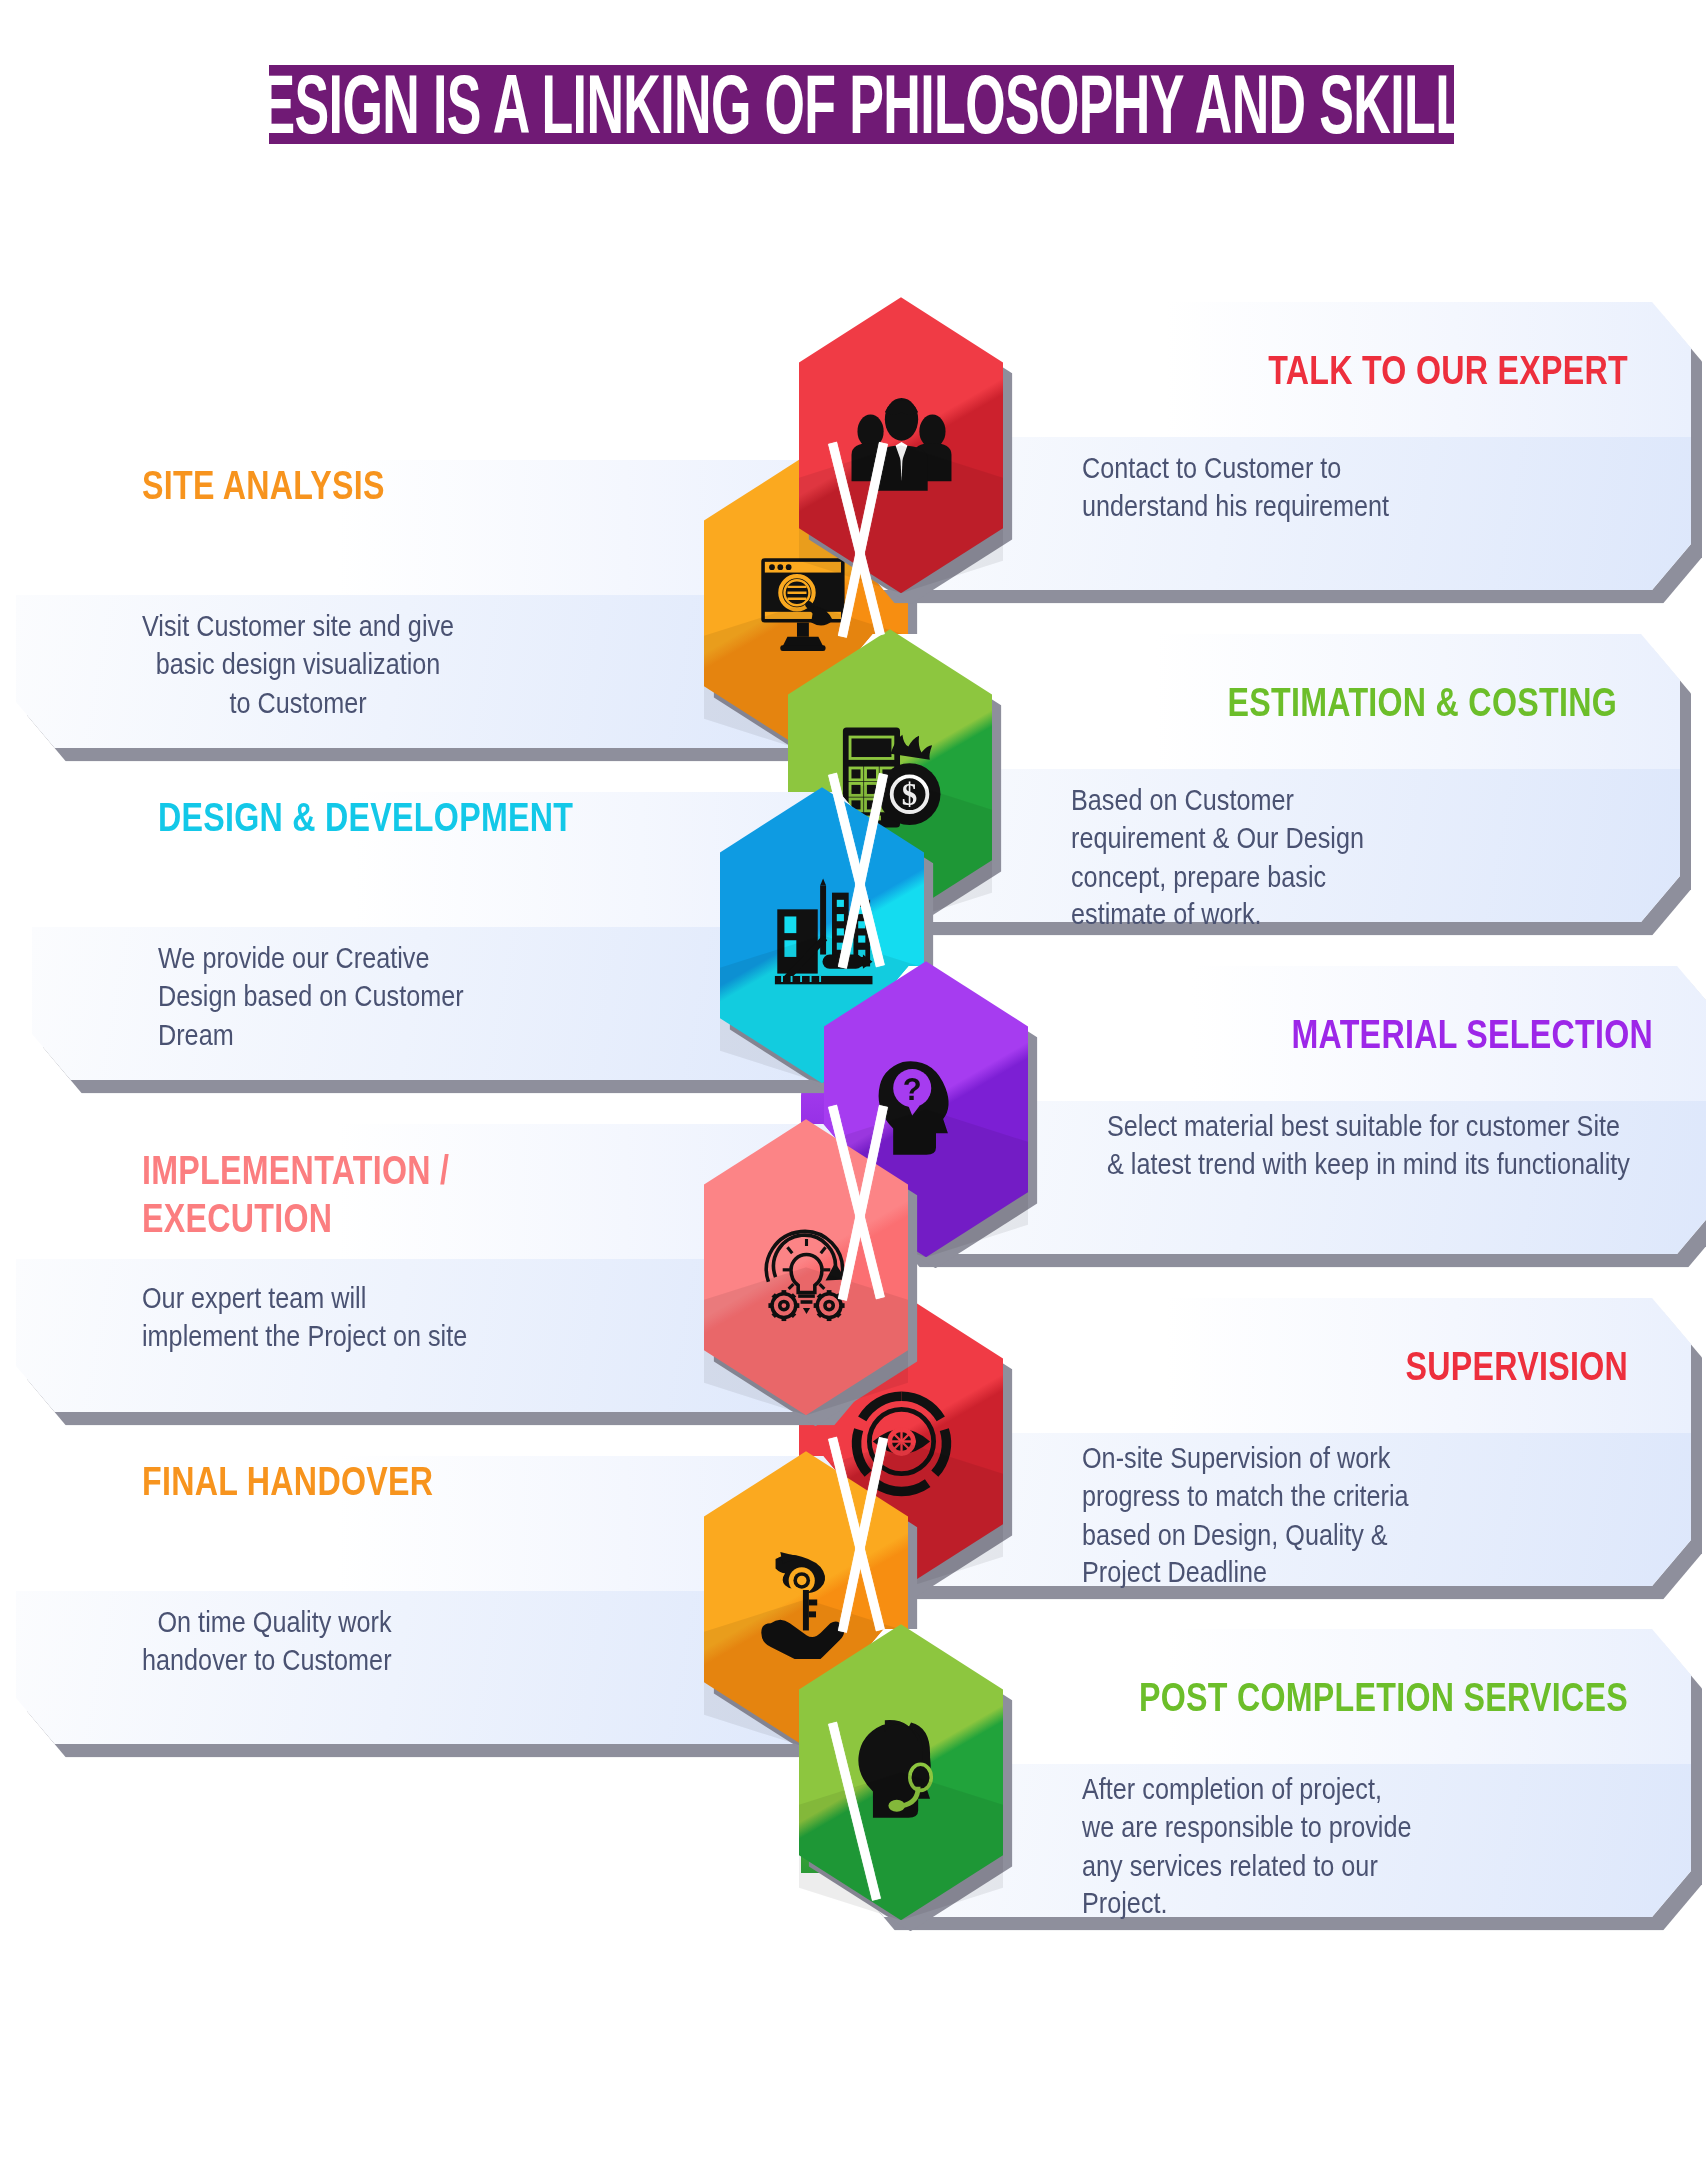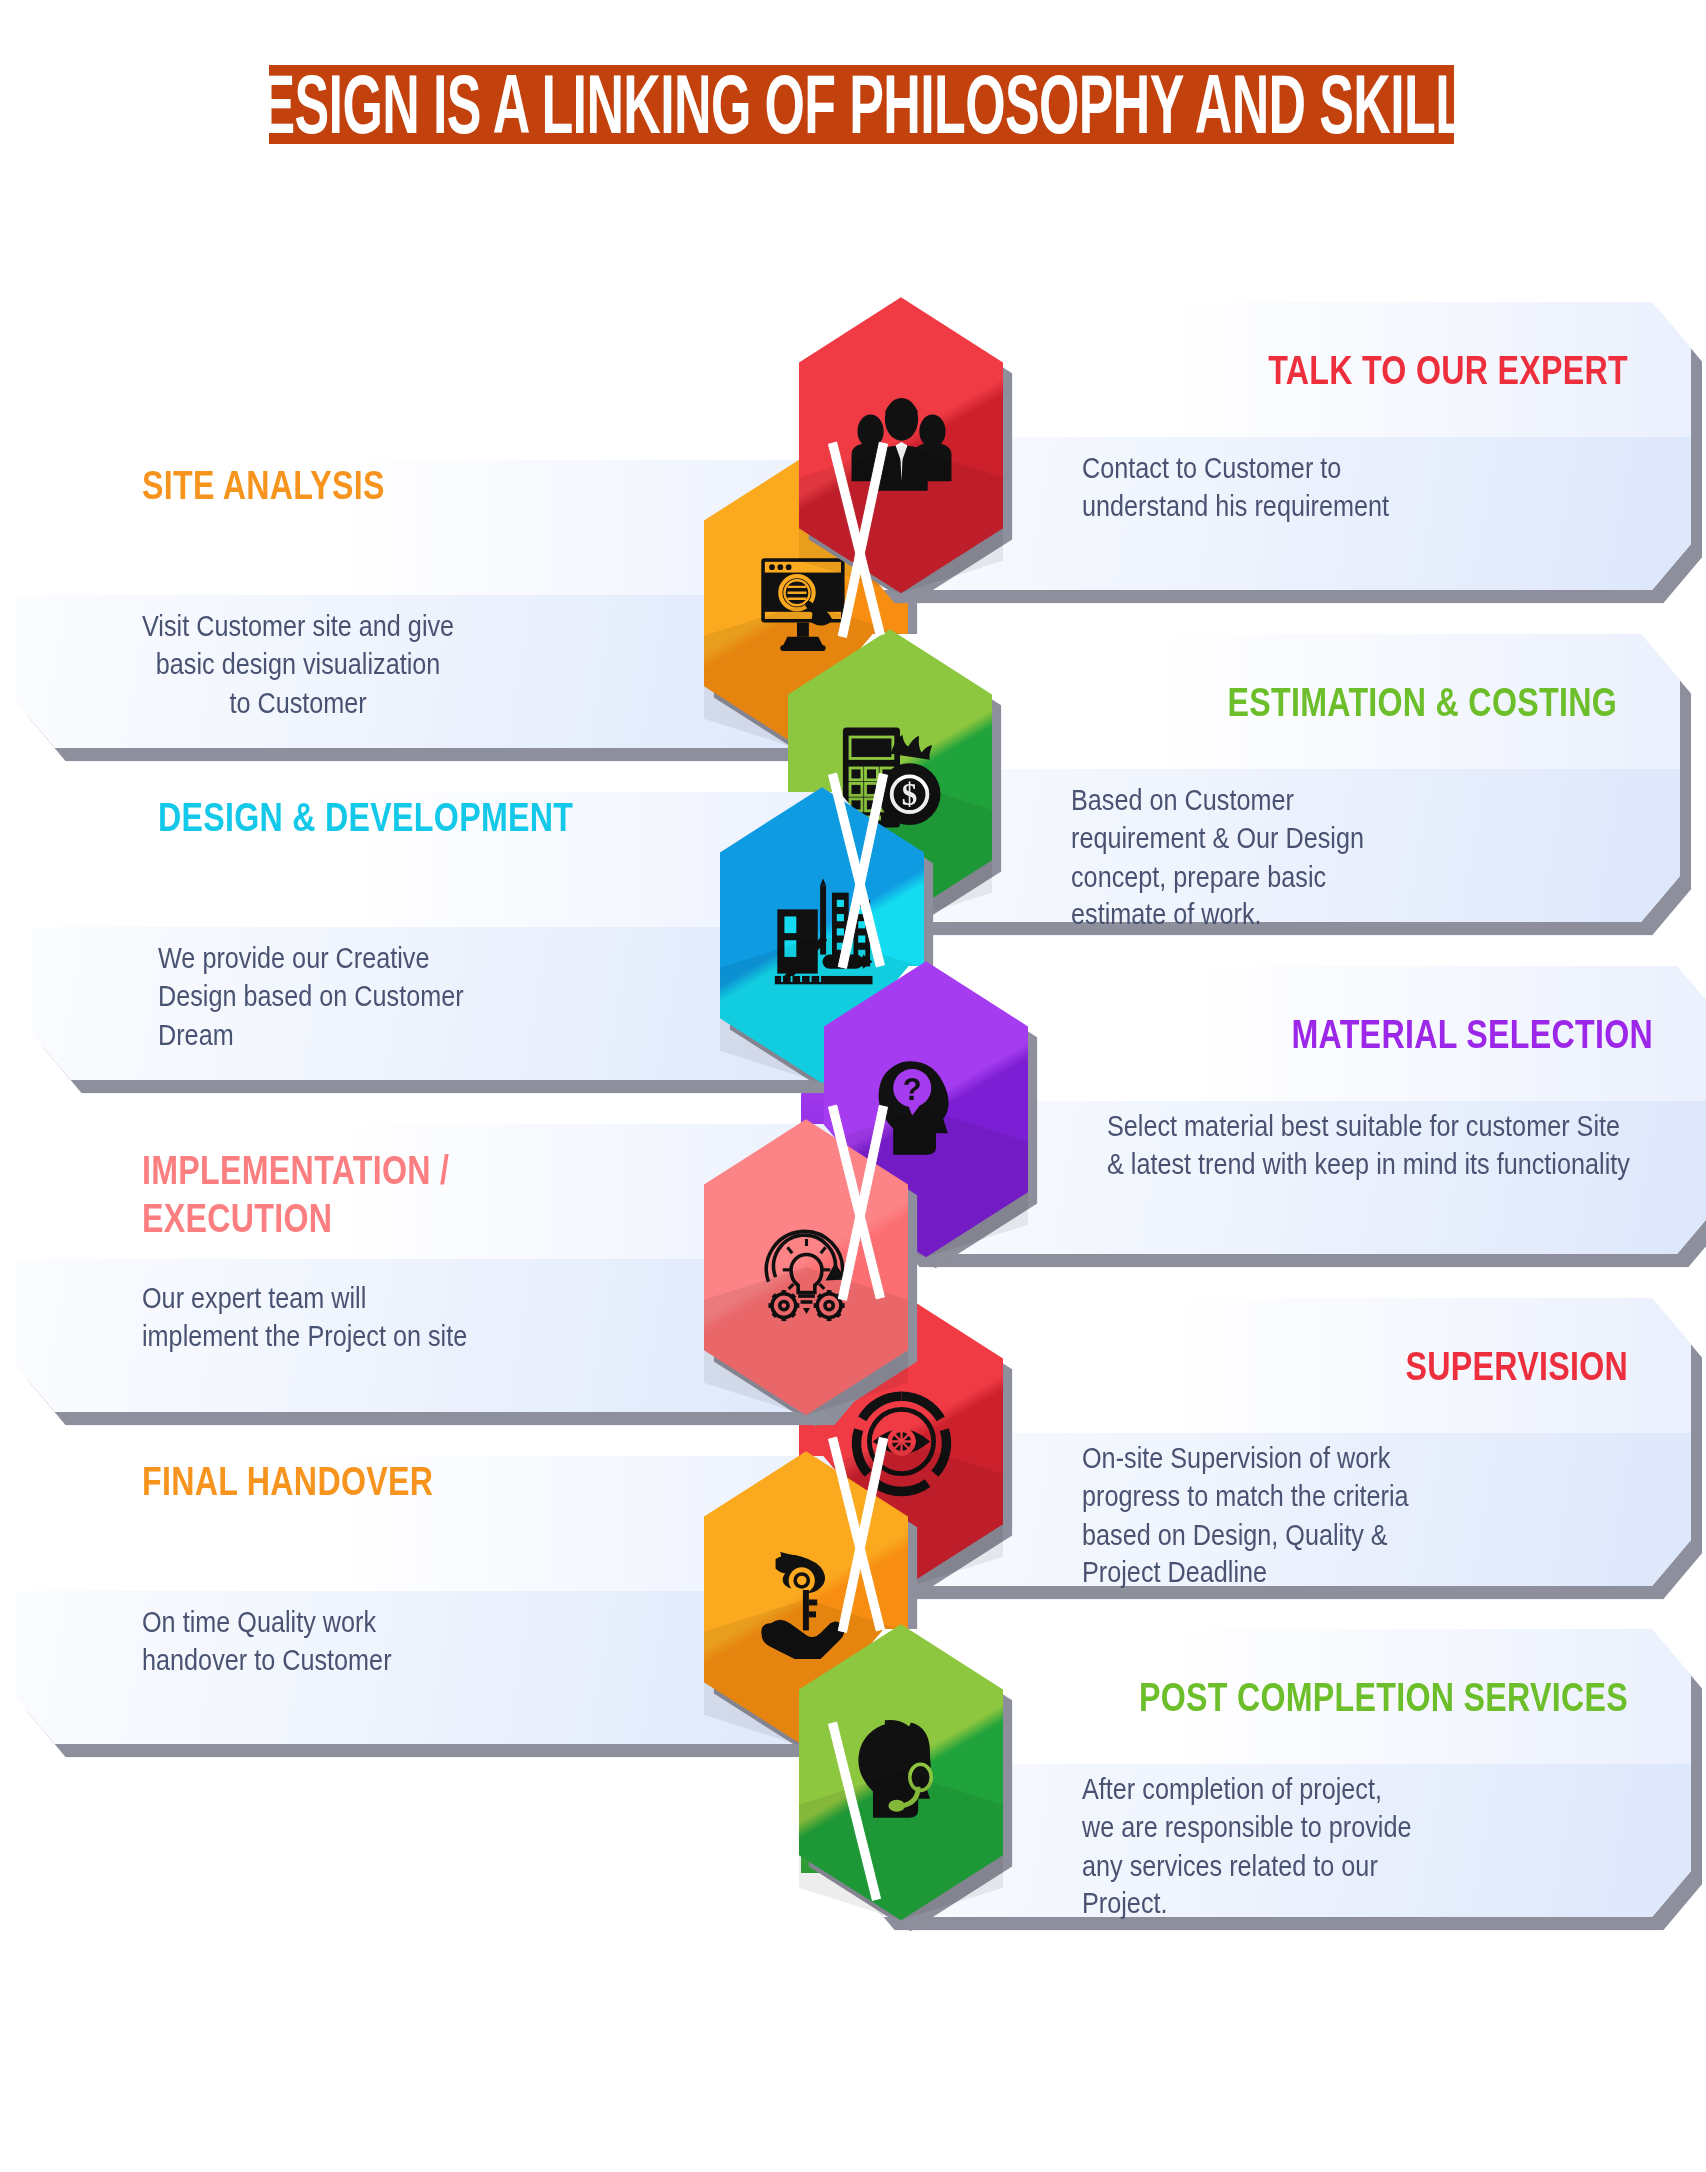--- a/index.html
+++ b/index.html
@@ -8,21 +8,21 @@
     width: 1706px; height: 2172px;
     position: relative; overflow: hidden;
     font-family: "Liberation Sans", sans-serif;
   }
 
   
   #title-band {
     position: absolute;
     left: 269px; top: 65px;
     width: 1185px; height: 79px;
-    background: #c2410c;
+    background: #701a75;
     display: flex; align-items: center; justify-content: center;
   }
   #title-text {
     color: #ffffff;
     font-family: "Liberation Sans Narrow", "Liberation Sans", sans-serif;
     font-weight: bold;
     font-size: 65px;
     letter-spacing: -0.8px;
     line-height: 1;
     transform: scaleX(0.80) scaleY(1.28);
@@ -453,21 +453,21 @@
               <line x1="78" y1="73" x2="75" y2="76"></line>
                 <line x1="63" y1="88" x2="60" y2="91"></line>
             </g>
           </g>
         </svg>
       </div>
       <div class="gloss"></div>
     </div>
   </div>
 
-  <div class="card left" style="left:16px; top:1456px;">
+  <div class="card left" style="left:16px; top:1456px;text-align:right;">
     <div class="card-shadow"></div>
     <div class="card-body">
       <div class="half-top"></div>
       <div class="half-bot"></div>
     </div>
     <div class="card-text">
       <div class="card-title t-title" style="color:#F7941E;">FINAL HANDOVER</div>
       <div class="card-desc t-desc">On time Quality work
 handover to Customer</div>
     </div>

